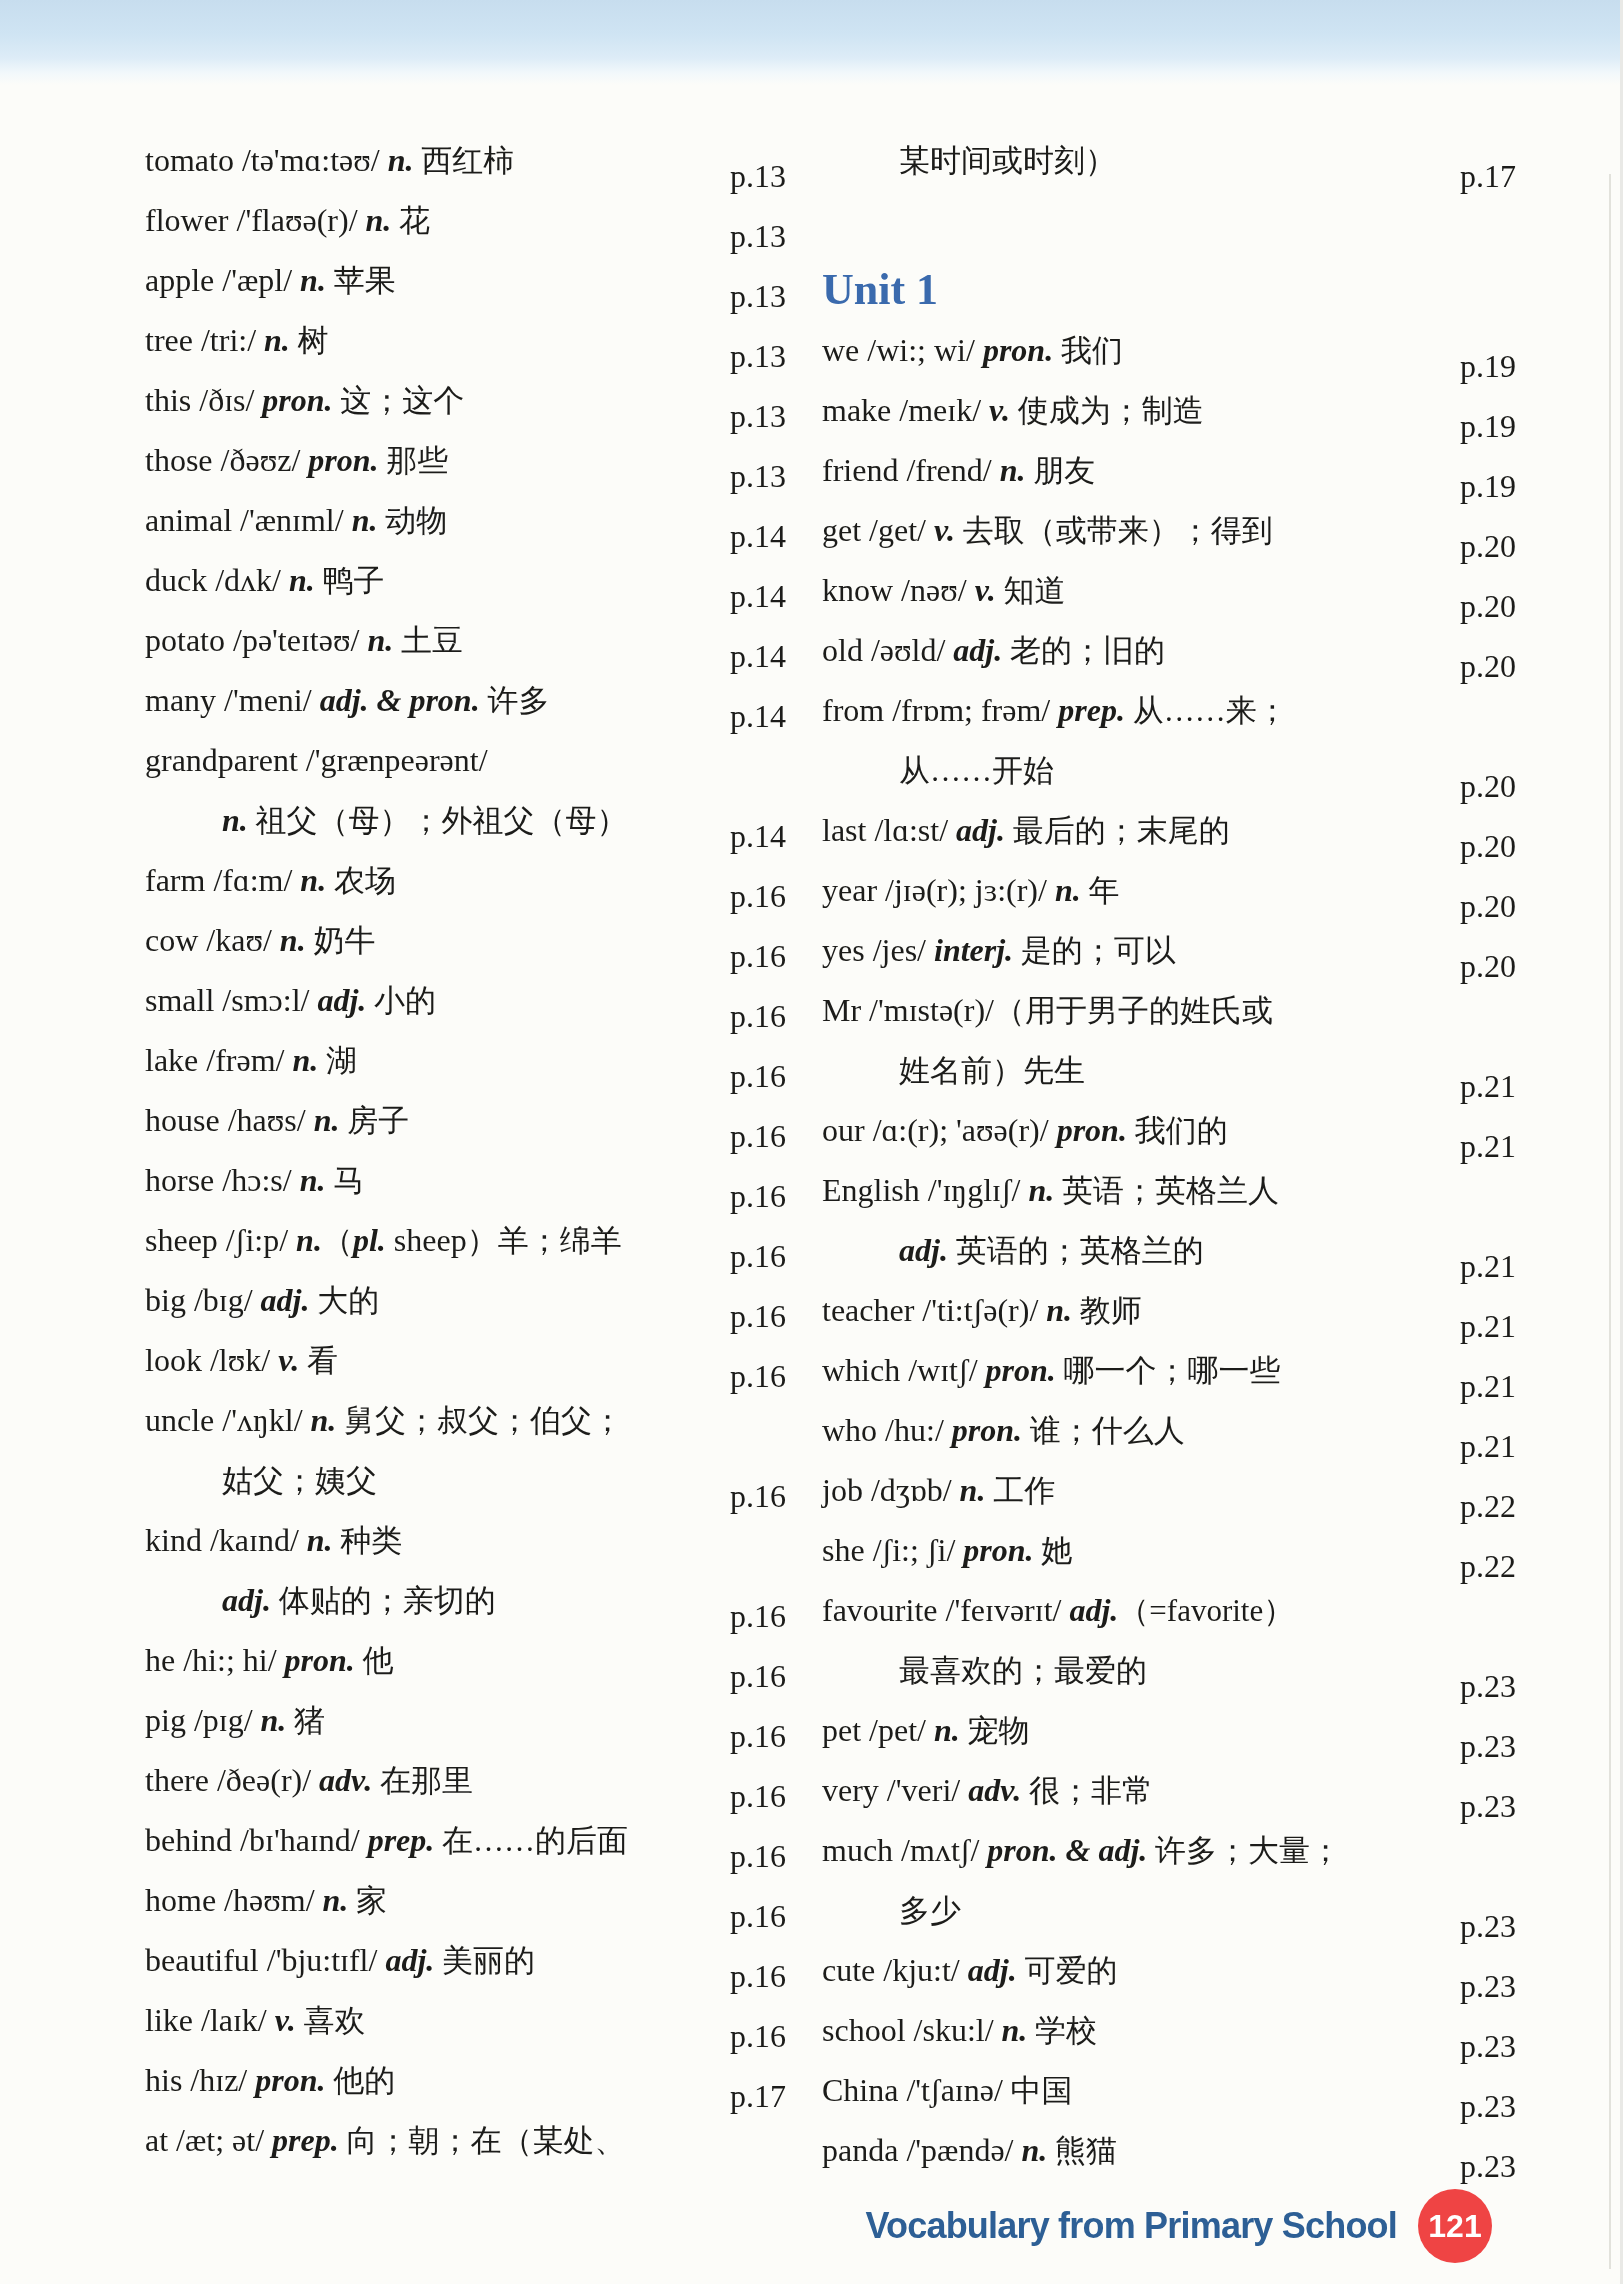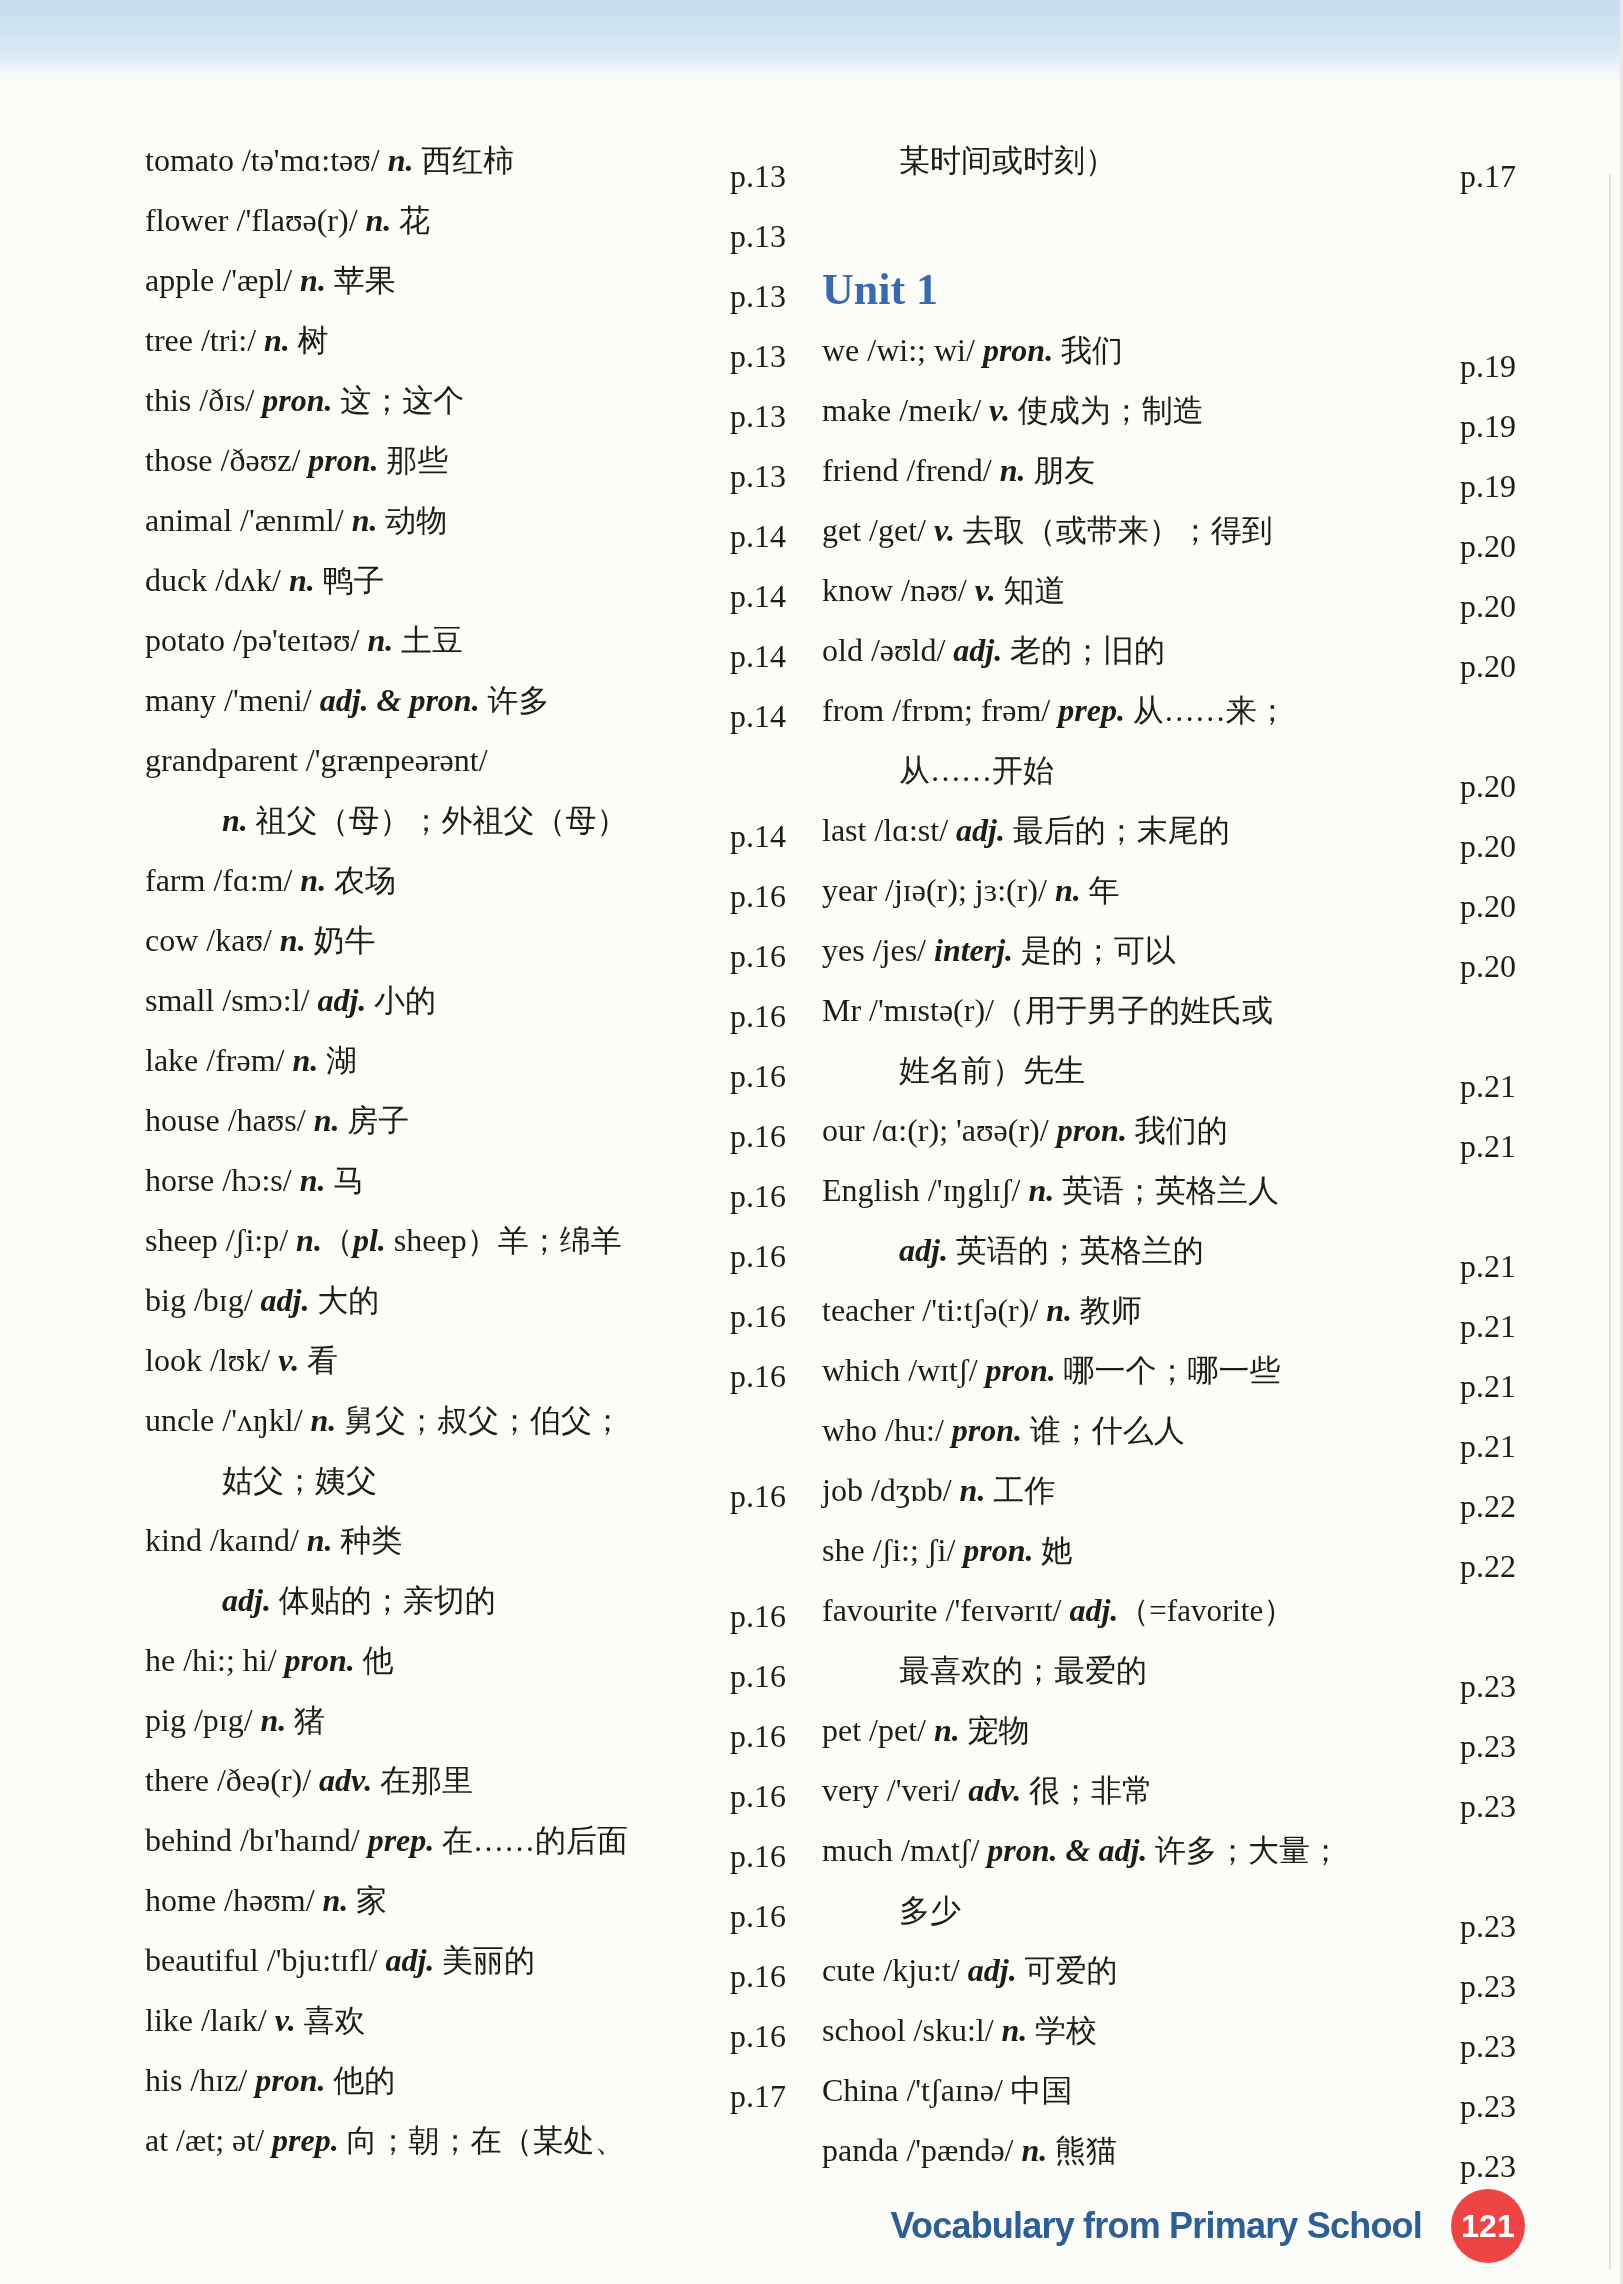--- a/index.html
+++ b/index.html
@@ -33,22 +33,22 @@
   .col-left .row .pg{left:585px;}
   .col-right .row .pg{left:638px;}
   .row.head{
     font-weight:700;color:#3a6aad;font-size:44px;margin-top:10px;
   }
   .seg-en{}
   .seg-ph{}
   .seg-pos{font-style:italic;font-weight:700;}
   .seg-cn{font-size:31px;}
   .footer{
-    position:absolute;top:2189px;right:95px;
-    display:flex;align-items:center;gap:29px;
+    position:absolute;top:2189px;right:128px;
+    display:flex;align-items:center;gap:21px;
   }
   .footer-label{
     font-family:"Liberation Sans","DejaVu Sans",sans-serif;
     font-weight:700;font-size:36px;color:#2d5f95;letter-spacing:-0.8px;
   }
   .footer-badge{
     width:74px;height:74px;border-radius:50%;
     background:#ef4444;color:#ffffff;
     display:flex;align-items:center;justify-content:center;
     font-family:"Liberation Sans","DejaVu Sans",sans-serif;

